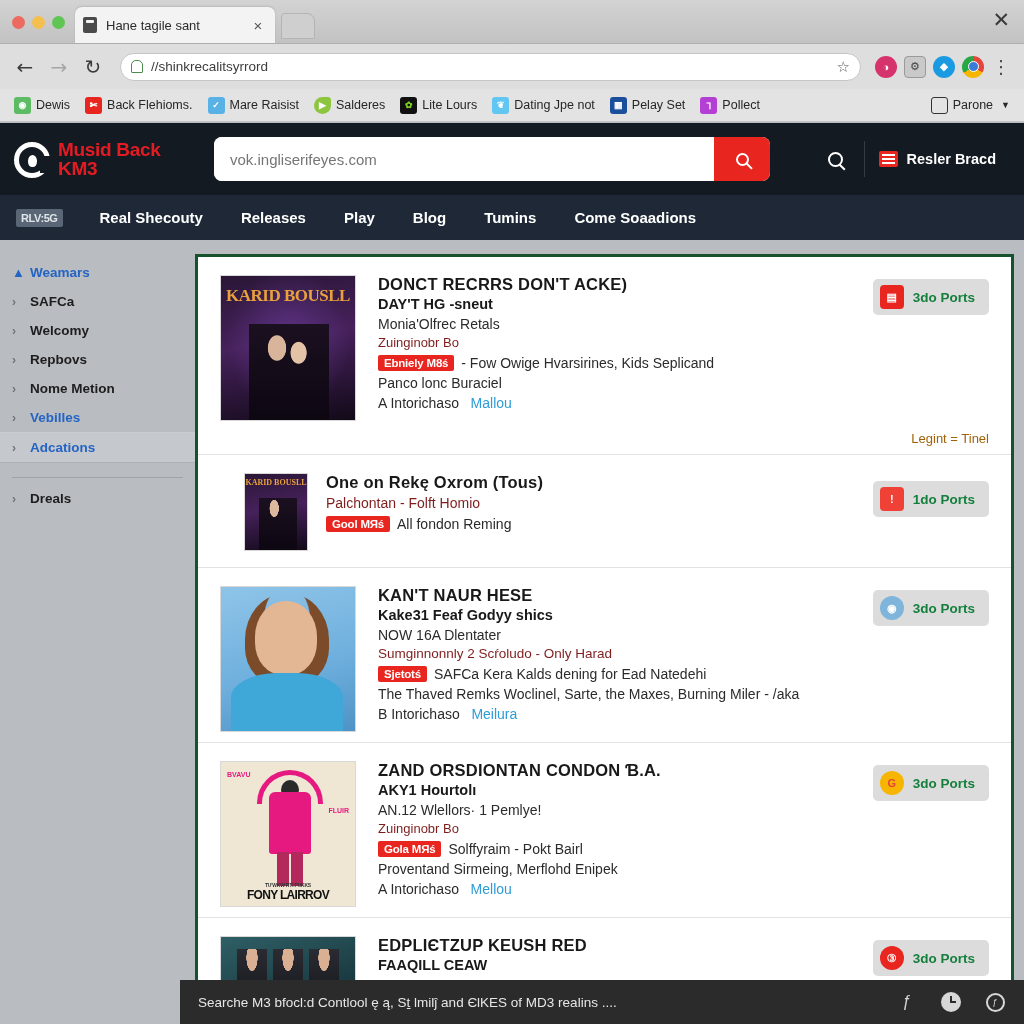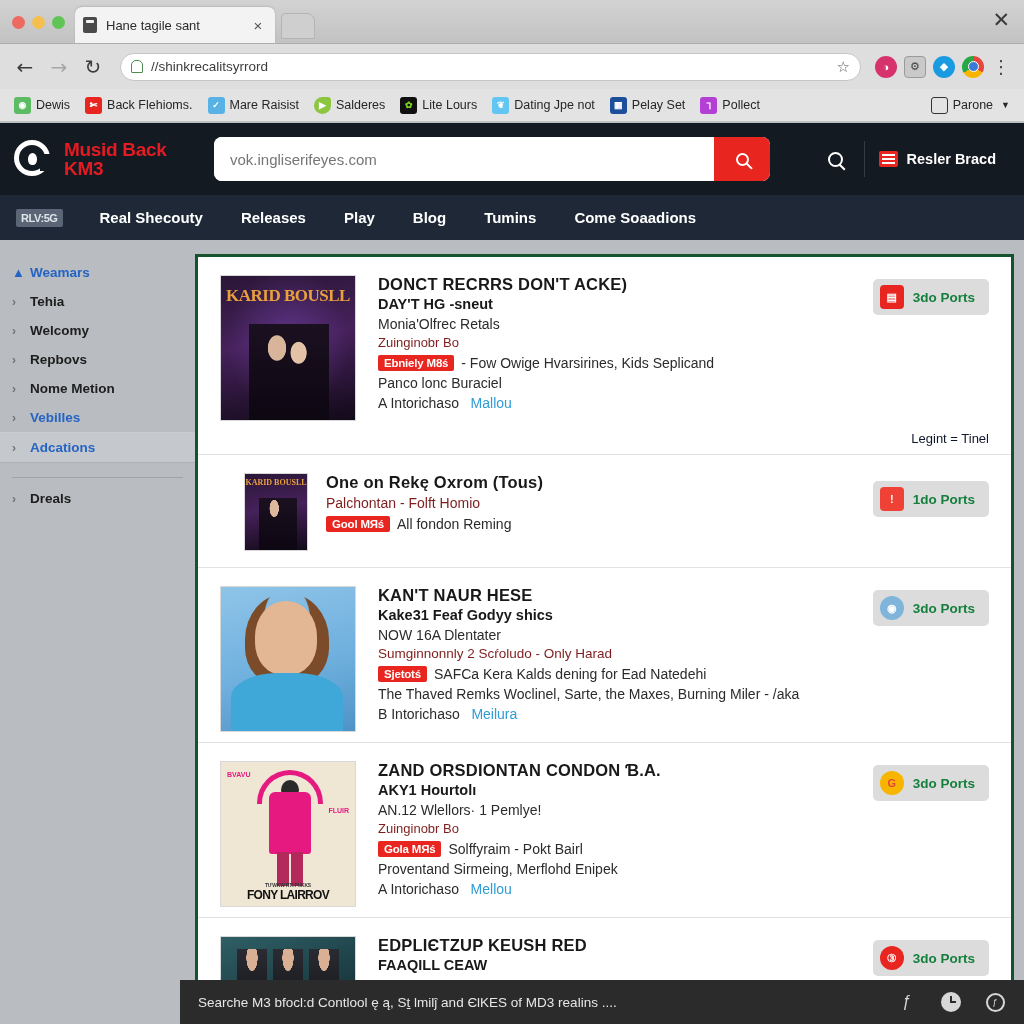--- a/index.html
+++ b/index.html
@@ -125,21 +125,21 @@
   .bm-caret { font-size: 9px; margin-left: 3px; }
 
   
   .site { position: absolute; top: 123px; left: 0; width: 1024px; height: 901px;
     background: #b9bcc0; overflow: hidden; }
 
   .site-header {
     height: 72px; background: #141a22;
     display: flex; align-items: center; padding: 0 14px;
   }
-  .logo-wrap { display: flex; align-items: flex-start; gap: 14px; width: 196px; flex: none; }
+  .logo-wrap { display: flex; align-items: flex-end; gap: 8px; width: 196px; flex: none; }
   .logo-mark {
     width: 36px; height: 36px; border-radius: 50%;
     border: 5px solid #fff; position: relative; flex: none;
     background: #141a22;
   }
   .logo-mark::before{
     content:""; position:absolute; right:-6px; top:9px; width:11px; height:17px;
     background:#141a22;
   }
   .logo-mark::after{
@@ -250,21 +250,21 @@
     background: #dcdcdc; border-radius: 5px;
     display: flex; align-items: center; gap: 9px;
     padding: 6px 14px 6px 7px;
     cursor: pointer;
   }
   .ports-ico { width: 24px; height: 24px; border-radius: 4px; flex: none;
     display:flex;align-items:center;justify-content:center;color:#fff;font-size:11px;font-weight:bold;}
   .ports-label { font-size: 13.5px; color: #15803d; font-weight: bold; white-space: nowrap; }
 
   .card-foot-link {
-    text-align: right; font-size: 13px; color: #0f172a; padding: 0 22px 8px 0;
+    text-align: right; font-size: 13px; color: #a16207; padding: 0 22px 8px 0;
     cursor: pointer;
   }
 
   
   .th { display:block; border: 1px solid #d8d8d8; position: relative; overflow: hidden; }
   .th1 { width: 136px; height: 146px; background: linear-gradient(170deg,#2a1636 0%, #46215b 45%, #120a18 100%); }
   .th1 .ttxt { position:absolute; top:10px; left:0; right:0; text-align:center;
     color:#e8a13c; font-family:"Liberation Serif", serif; font-weight:bold; font-size:17px; letter-spacing:-0.5px;}
   .th1 .fig { position:absolute; bottom:0; left:28px; width:80px; height:96px;
     background: radial-gradient(ellipse at 35% 25%, #d8b49a 0 12%, transparent 13%),
@@ -446,21 +446,21 @@
 
     <div class="site-body">
 
       <div class="sidebar">
         <div class="sb-row link">
           <span class="sb-home">▲</span>
           <span>Weamars</span>
         </div>
         <div class="sb-row">
           <span class="sb-caret">›</span>
-          <span>Tehia</span>
+          <span>SAFCa</span>
         </div>
         <div class="sb-row">
           <span class="sb-caret">›</span>
           <span>Welcomy</span>
         </div>
         <div class="sb-row">
           <span class="sb-caret">›</span>
           <span>Repbovs</span>
         </div>
         <div class="sb-row">

